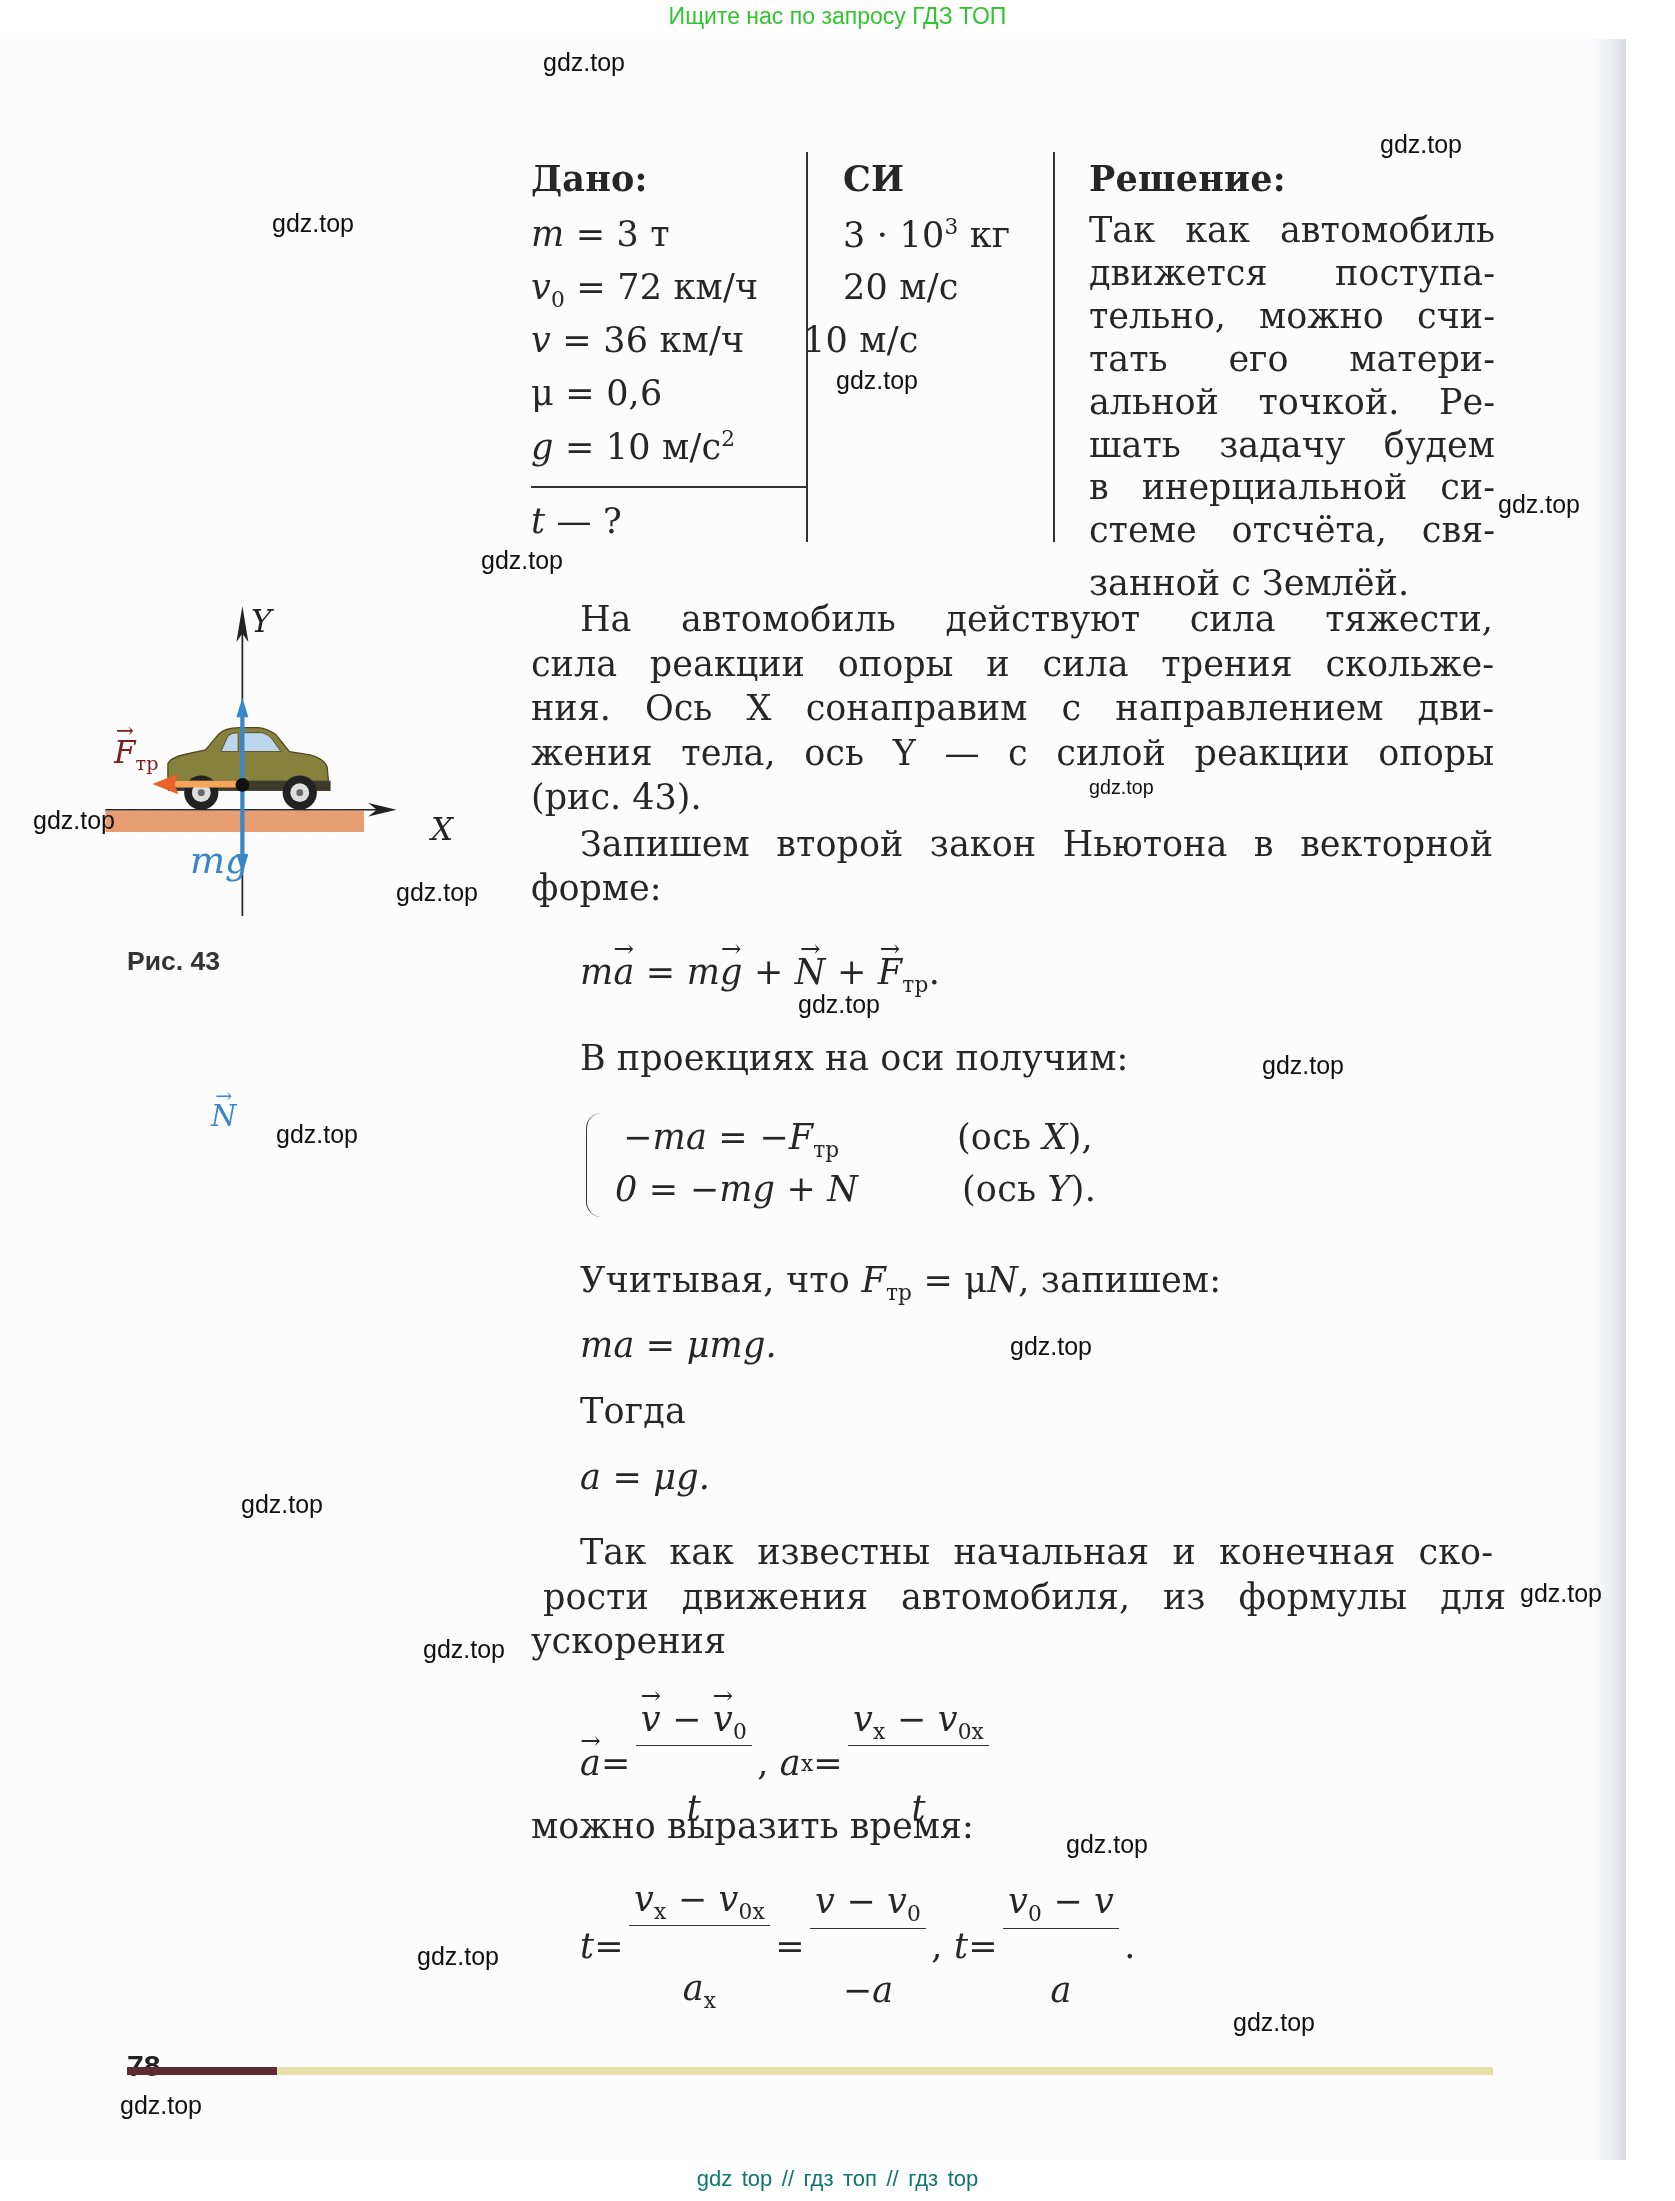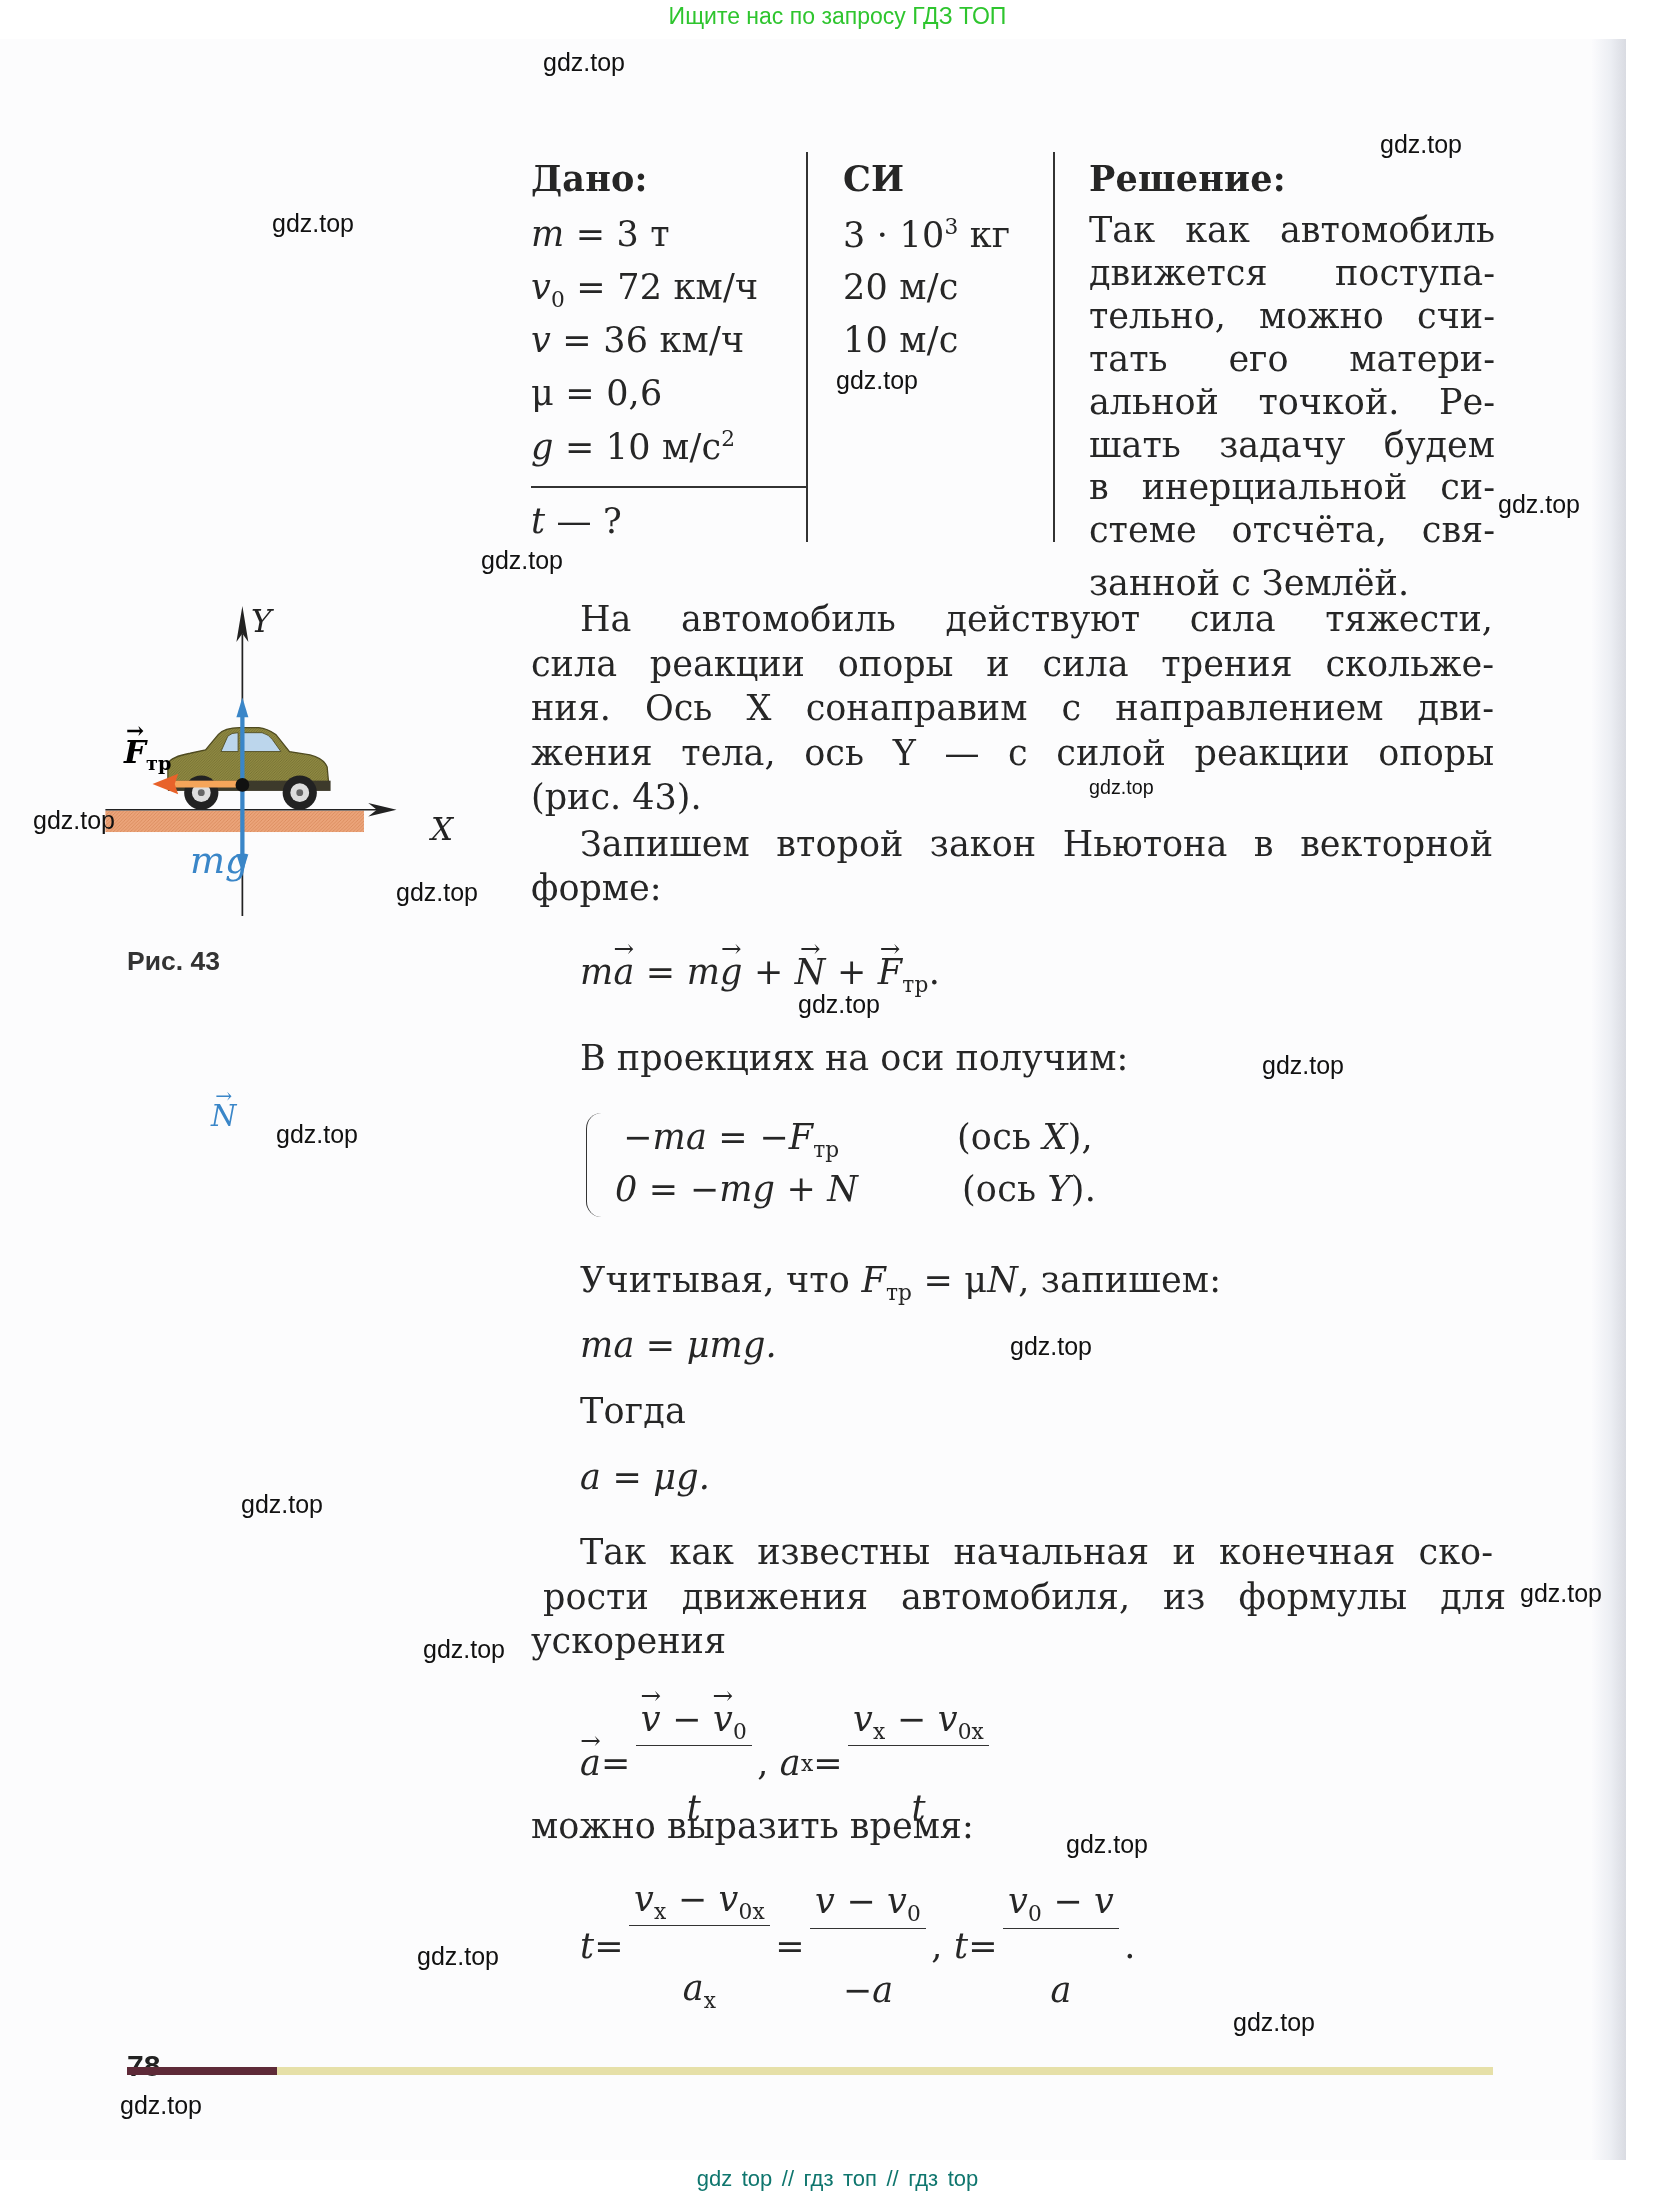--- a/index.html
+++ b/index.html
@@ -66,21 +66,21 @@
     <i>g</i><span> = 10 м/с</span><span class="sup">2</span>
   </div>
   <div class="abs body" style="left:531px;top:501px;">
     <i>t</i><span> — ?</span>
   </div>
 
   <div class="abs body" style="left:843px;top:214px;">
     <span>3 · 10</span><span class="sup">3</span><span> кг</span>
   </div>
   <div class="abs body" style="left:843px;top:267px;">20 м/с</div>
-  <div class="abs body" style="left:843px;top:320px;">10 м/с</div>
+  <div class="abs body" style="left:803px;top:320px;">10 м/с</div>
 
   <div class="sol just" style="top:210px;">Так как автомобиль</div>
   <div class="sol just" style="top:253px;">движется поступа-</div>
   <div class="sol just" style="top:296px;">тельно, можно счи-</div>
   <div class="sol just" style="top:339px;">тать его матери-</div>
   <div class="sol just" style="top:382px;">альной точкой. Ре-</div>
   <div class="sol just" style="top:425px;">шать задачу будем</div>
   <div class="sol just" style="top:467px;">в инерциальной си-</div>
   <div class="sol just" style="top:510px;">стеме отсчёта, свя-</div>
   <div class="sol" style="top:563px;">занной с Землёй.</div>
@@ -198,21 +198,21 @@
     <line x1="283" y1="240" x2="283" y2="325" stroke="#3a86c8" stroke-width="5"></line>
     <polygon points="283,340 276,318 290,318" fill="#3a86c8"></polygon>
     <circle cx="283" cy="237" r="8" fill="#111"></circle>
   </svg>
   <div class="abs" style="left:251px;top:21.4px;font-size:31px;font-style:italic;color:#222;">Y</div>
   <div class="abs" style="left:431px;top:229px;font-size:31px;font-style:italic;color:#222;">X</div>
   <div class="abs vec" style="left:211px;top:103px;font-size:29px;font-style:italic;color:#3a86c8;">N</div>
   <div class="abs" style="left:190px;top:257px;font-size:37px;font-style:italic;color:#3a86c8;">
     <span>mg</span>
   </div>
-  <div class="abs" style="left:124px;top:152px;font-size:31px;font-style:italic;font-weight:bold;color:#000000;">
+  <div class="abs" style="left:114px;top:152px;font-size:31px;font-style:italic;font-weight:normal;color:#7f1d1d;">
     <span class="vec">F</span><span class="sub" style="font-style:normal;">тр</span>
   </div>
 </div>
 <div class="caption">Рис. 43</div>
 
 <div class="pagenum">78</div>
 <div class="bar-dark"></div>
 <div class="bar-light"></div>
 
 <div class="wm" style="left:543px;top:48px;">gdz.top</div>

